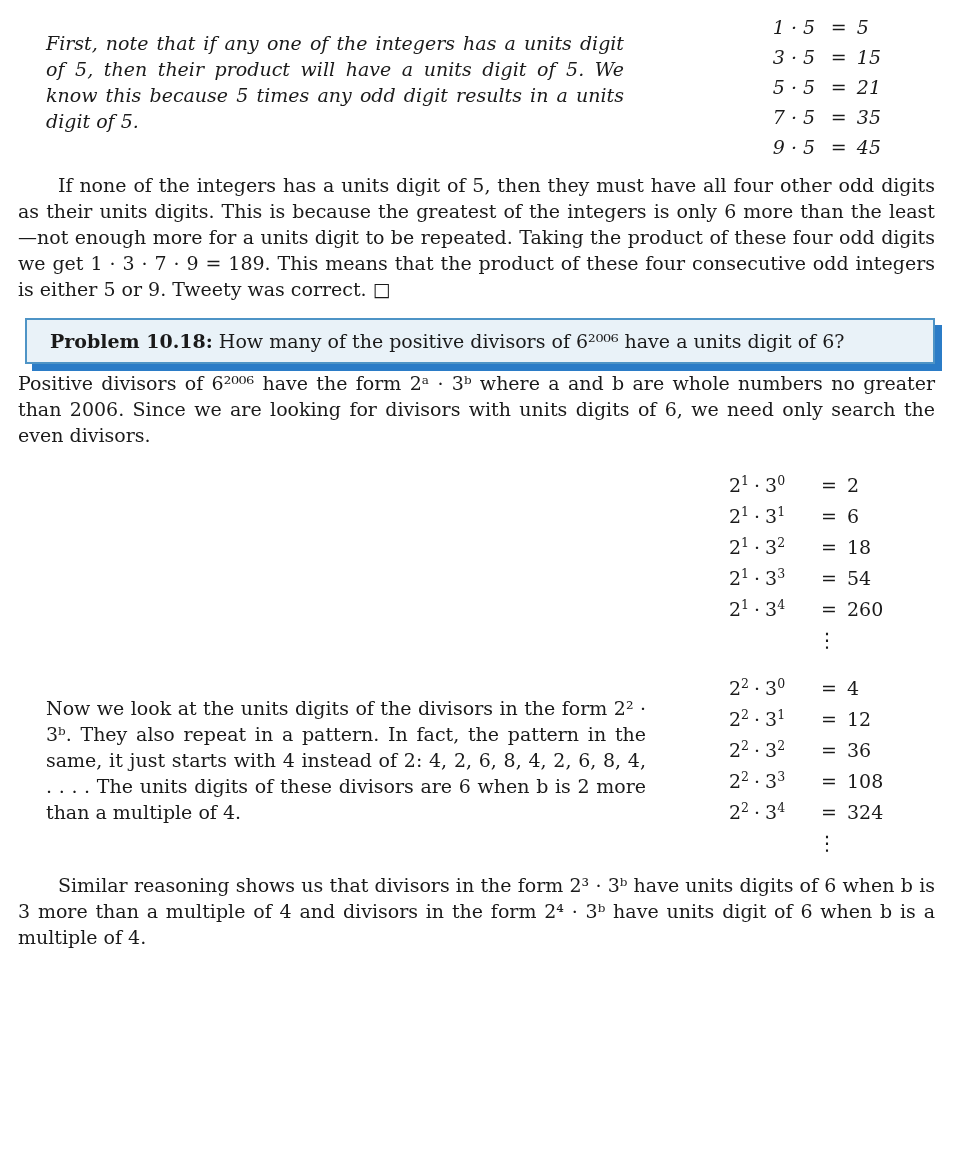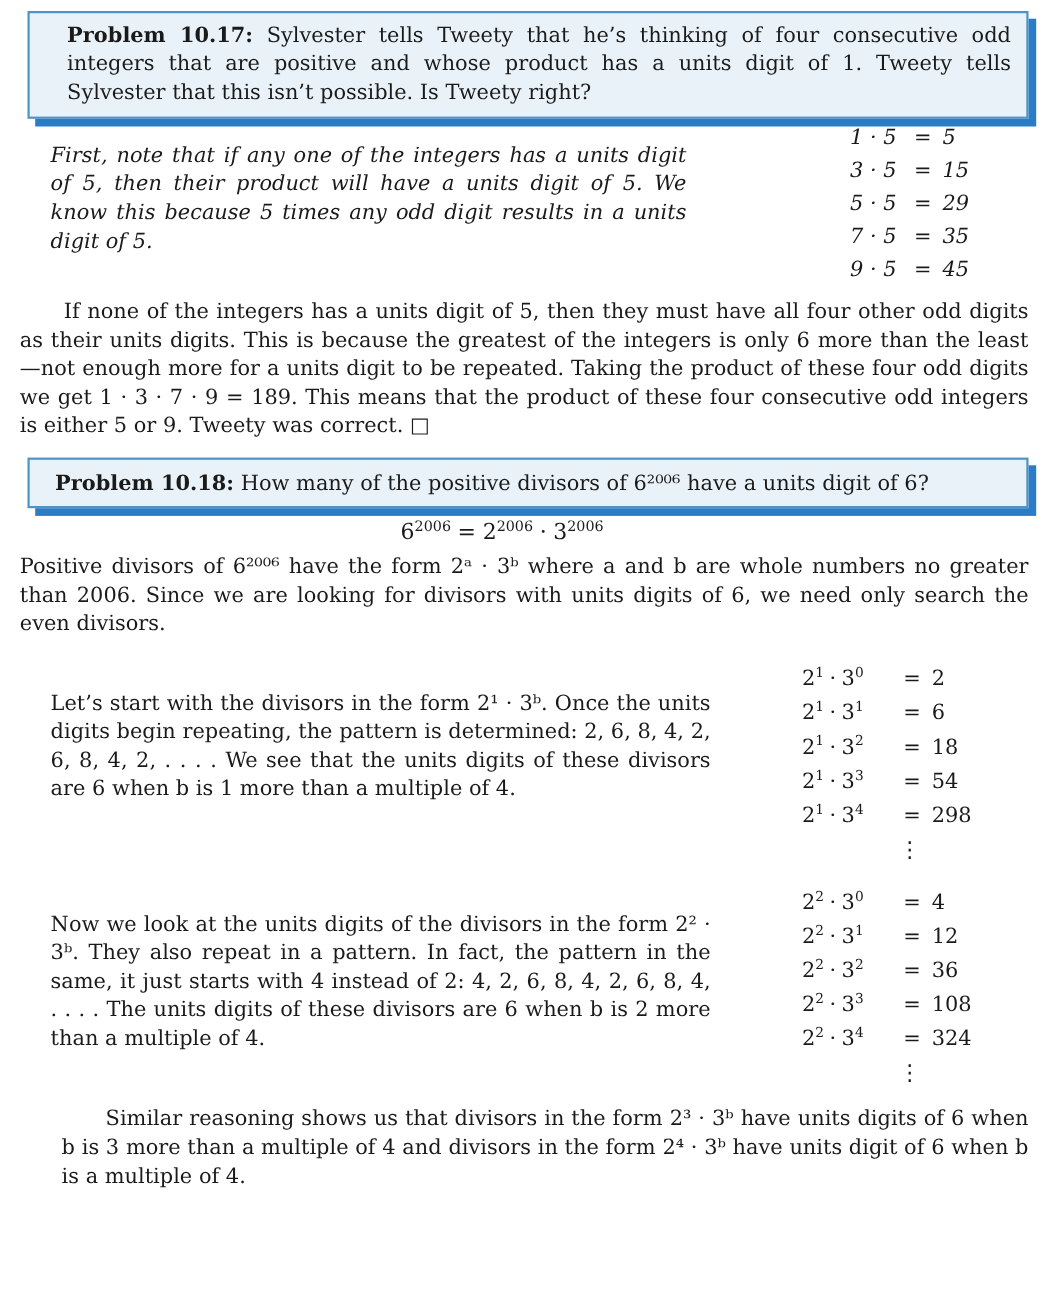--- a/index.html
+++ b/index.html
@@ -38,21 +38,21 @@
   .row-17 .ind-para { width: 578px; margin: 16px 0 0 28px; }
   .row-18a { margin-top: 24px; }
   .row-18b { margin-top: 22px; }
   .row-18a .ind-para { width: 600px; margin: 22px 0 0 28px; }
   .row-18b .ind-para { width: 600px; margin: 20px 0 0 28px; }
   .ind-para { text-align: justify; }
 
   .full-para { margin: 10px 0 0 0; text-align: justify; }
   .indent { text-indent: 40px; }
   .p-after-row { margin-top: 8px; }
-  .p-similar { margin-top: 16px; margin-left: 38px; }
+  .p-similar { margin-top: 16px; }
   .p-intro { margin-top: 6px; }
 
   
   .eq-table { flex: none; }
   .table-17 { margin-left: auto; margin-right: 54px; }
   .t-row { display: flex; align-items: baseline; }
   .table-17 .t-row { height: 30px; }
   .table-17 .t-lhs { width: 48px; text-align: left; }
   .t-eq { width: 36px; text-align: center; }
   .t-val { text-align: left; }
@@ -69,23 +69,20 @@
   
   .display-eq { text-align: center; margin: 8px 40px 2px 0; font-size: 20px; }
   .display-eq sup { font-size: 13px; }
   .eq-op { display: inline-block; margin: 0 6px; }
 </style>
 </head>
 <body>
 
 <div class="page">
 
-  <div class="problem-box pb-17">
-    <p class="pb-text"><b class="pb-label">Problem 10.17:</b> <span>Sylvester tells Tweety that he’s thinking of four consecutive odd integers that are positive and whose product has a units digit of 1. Tweety tells Sylvester that this isn’t possible. Is Tweety right?</span></p>
-  </div>
 
 
   <div class="side-row row-17">
     <p class="ind-para">First, note that if any one of the integers has a units digit of 5, then their product will have a units digit of 5. We know this because 5 times any odd digit results in a units digit of 5.</p>
     <div class="eq-table table-17">
 
         <div class="t-row">
           <span class="t-lhs">1 · 5</span>
           <span class="t-eq">=</span>
           <span class="t-val">5</span>
@@ -93,21 +90,21 @@
 
         <div class="t-row">
           <span class="t-lhs">3 · 5</span>
           <span class="t-eq">=</span>
           <span class="t-val">15</span>
         </div>
 
         <div class="t-row">
           <span class="t-lhs">5 · 5</span>
           <span class="t-eq">=</span>
-          <span class="t-val">29</span>
+          <span class="t-val">21</span>
         </div>
 
         <div class="t-row">
           <span class="t-lhs">7 · 5</span>
           <span class="t-eq">=</span>
           <span class="t-val">35</span>
         </div>
 
         <div class="t-row">
           <span class="t-lhs">9 · 5</span>
@@ -117,28 +114,24 @@
       </div>
   </div>
 
   <p class="full-para indent p-after-row">If none of the integers has a units digit of 5, then they must have all four other odd digits as their units digits. This is because the greatest of the integers is only 6 more than the least—not enough more for a units digit to be repeated. Taking the product of these four odd digits we get 1 · 3 · 7 · 9 = 189. This means that the product of these four consecutive odd integers is either 5 or 9. Tweety was correct. □</p>
 
   <div class="problem-box pb-18">
     <p class="pb-text"><b class="pb-label">Problem 10.18:</b> <span>How many of the positive divisors of 6²⁰⁰⁶ have a units digit of 6?</span></p>
   </div>
 
 
-  <div class="display-eq">
-    <span><span>6</span><sup>2006</sup></span><span class="eq-op">=</span><span><span>2</span><sup>2006</sup></span><span class="eq-op">·</span><span><span>3</span><sup>2006</sup></span>
-  </div>
 
   <p class="full-para p-intro">Positive divisors of 6²⁰⁰⁶ have the form 2ᵃ · 3ᵇ where a and b are whole numbers no greater than 2006. Since we are looking for divisors with units digits of 6, we need only search the even divisors.</p>
 
   <div class="side-row row-18a">
-    <p class="ind-para">Let’s start with the divisors in the form 2¹ · 3ᵇ. Once the units digits begin repeating, the pattern is determined: 2, 6, 8, 4, 2, 6, 8, 4, 2, . . . . We see that the units digits of these divisors are 6 when b is 1 more than a multiple of 4.</p>
     <div class="pow-wrap">
       <div class="eq-table pow-table">
 
           <div class="t-row">
             <span class="t-lhs"><span>2</span><sup>1</sup><span class="dot">·</span><span>3</span><sup>0</sup></span>
             <span class="t-eq">=</span>
             <span class="t-val">2</span>
           </div>
 
           <div class="t-row">
@@ -155,21 +148,21 @@
 
           <div class="t-row">
             <span class="t-lhs"><span>2</span><sup>1</sup><span class="dot">·</span><span>3</span><sup>3</sup></span>
             <span class="t-eq">=</span>
             <span class="t-val">54</span>
           </div>
 
           <div class="t-row">
             <span class="t-lhs"><span>2</span><sup>1</sup><span class="dot">·</span><span>3</span><sup>4</sup></span>
             <span class="t-eq">=</span>
-            <span class="t-val">298</span>
+            <span class="t-val">260</span>
           </div>
         </div>
       <div class="t-dots">⋮</div>
     </div>
   </div>
 
   <div class="side-row row-18b">
     <p class="ind-para">Now we look at the units digits of the divisors in the form 2² · 3ᵇ. They also repeat in a pattern. In fact, the pattern in the same, it just starts with 4 instead of 2: 4, 2, 6, 8, 4, 2, 6, 8, 4, . . . . The units digits of these divisors are 6 when b is 2 more than a multiple of 4.</p>
     <div class="pow-wrap">
       <div class="eq-table pow-table">

